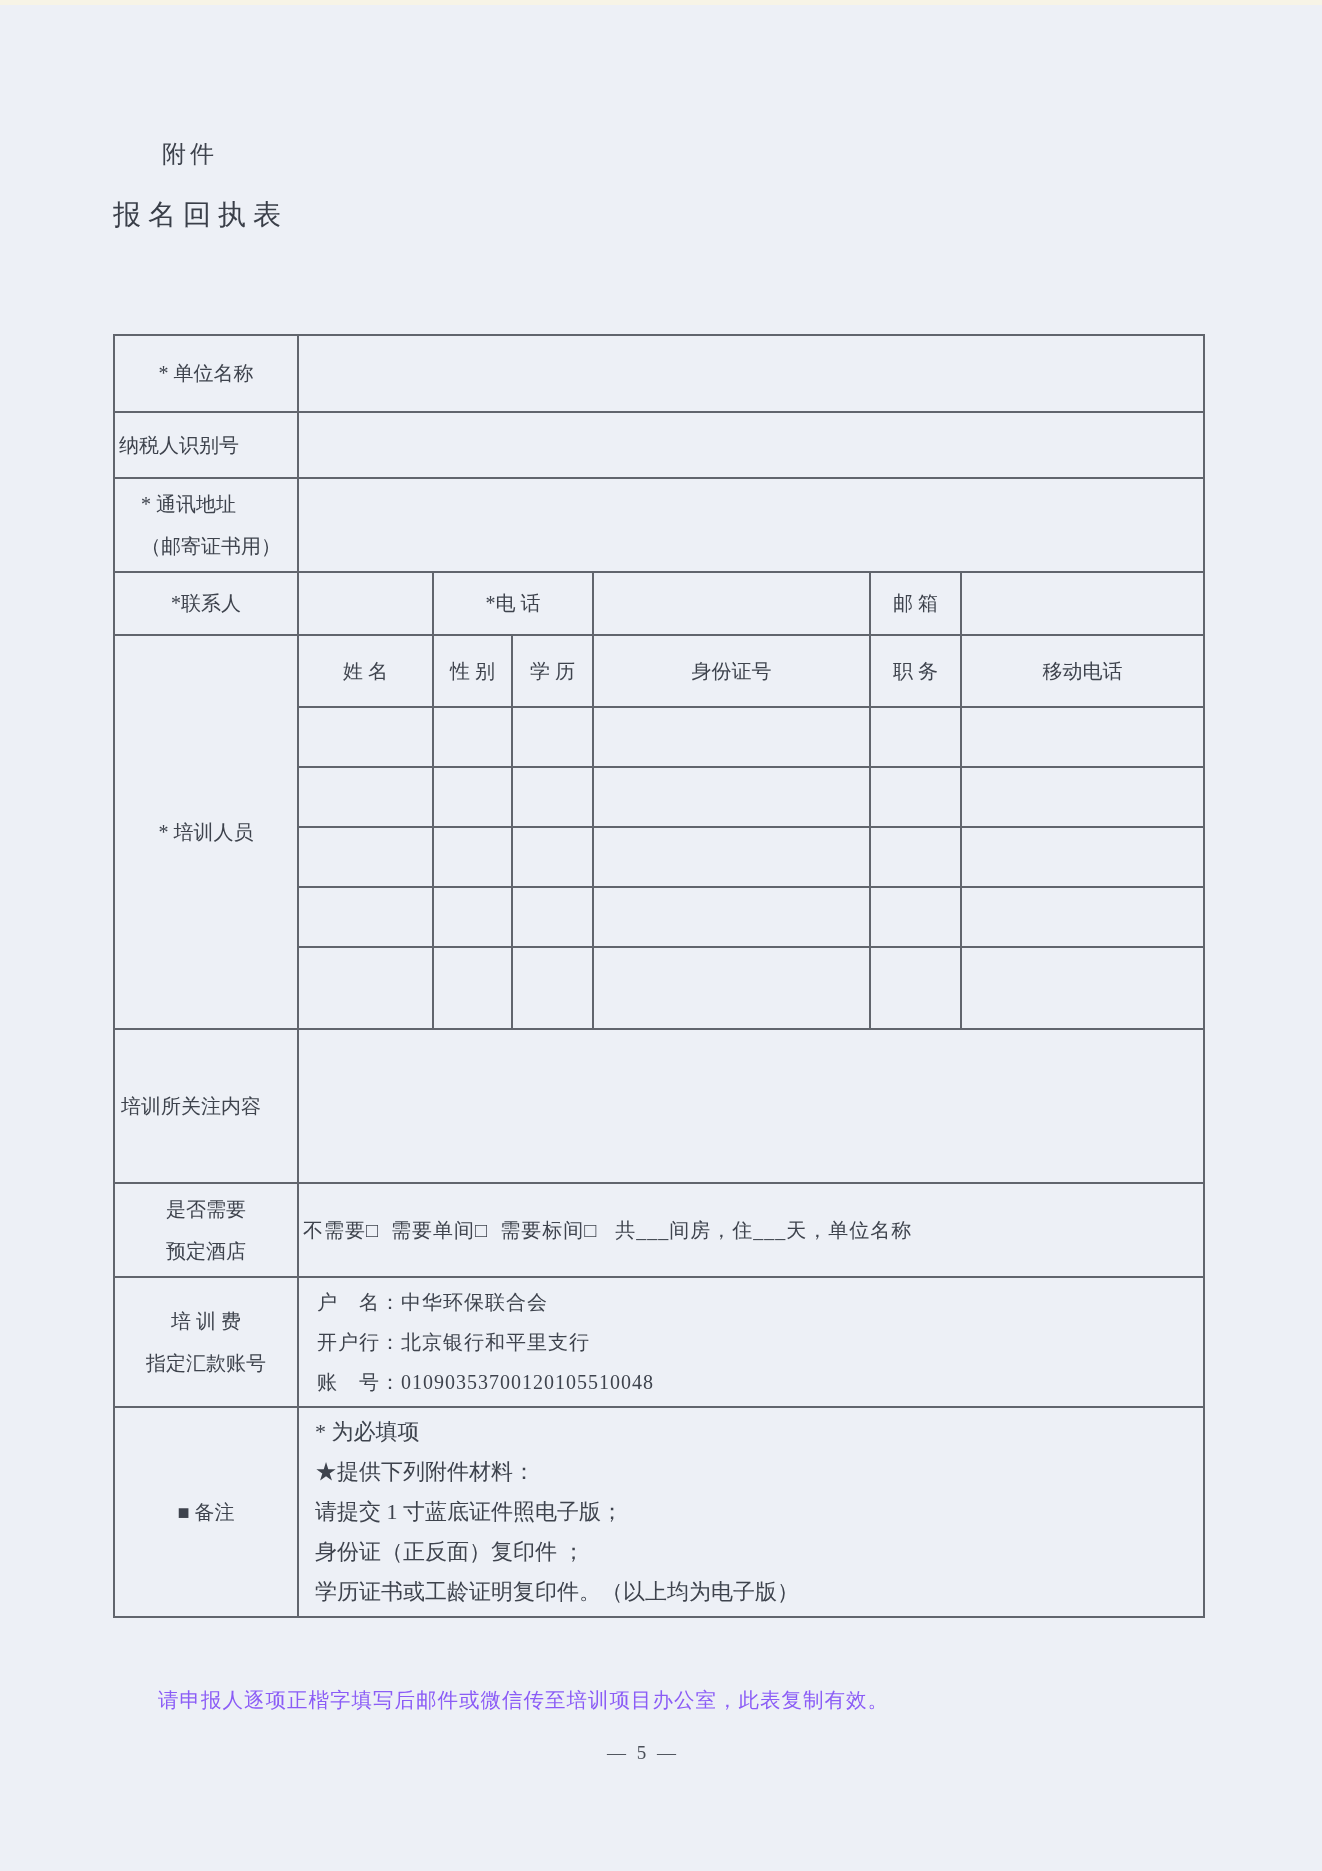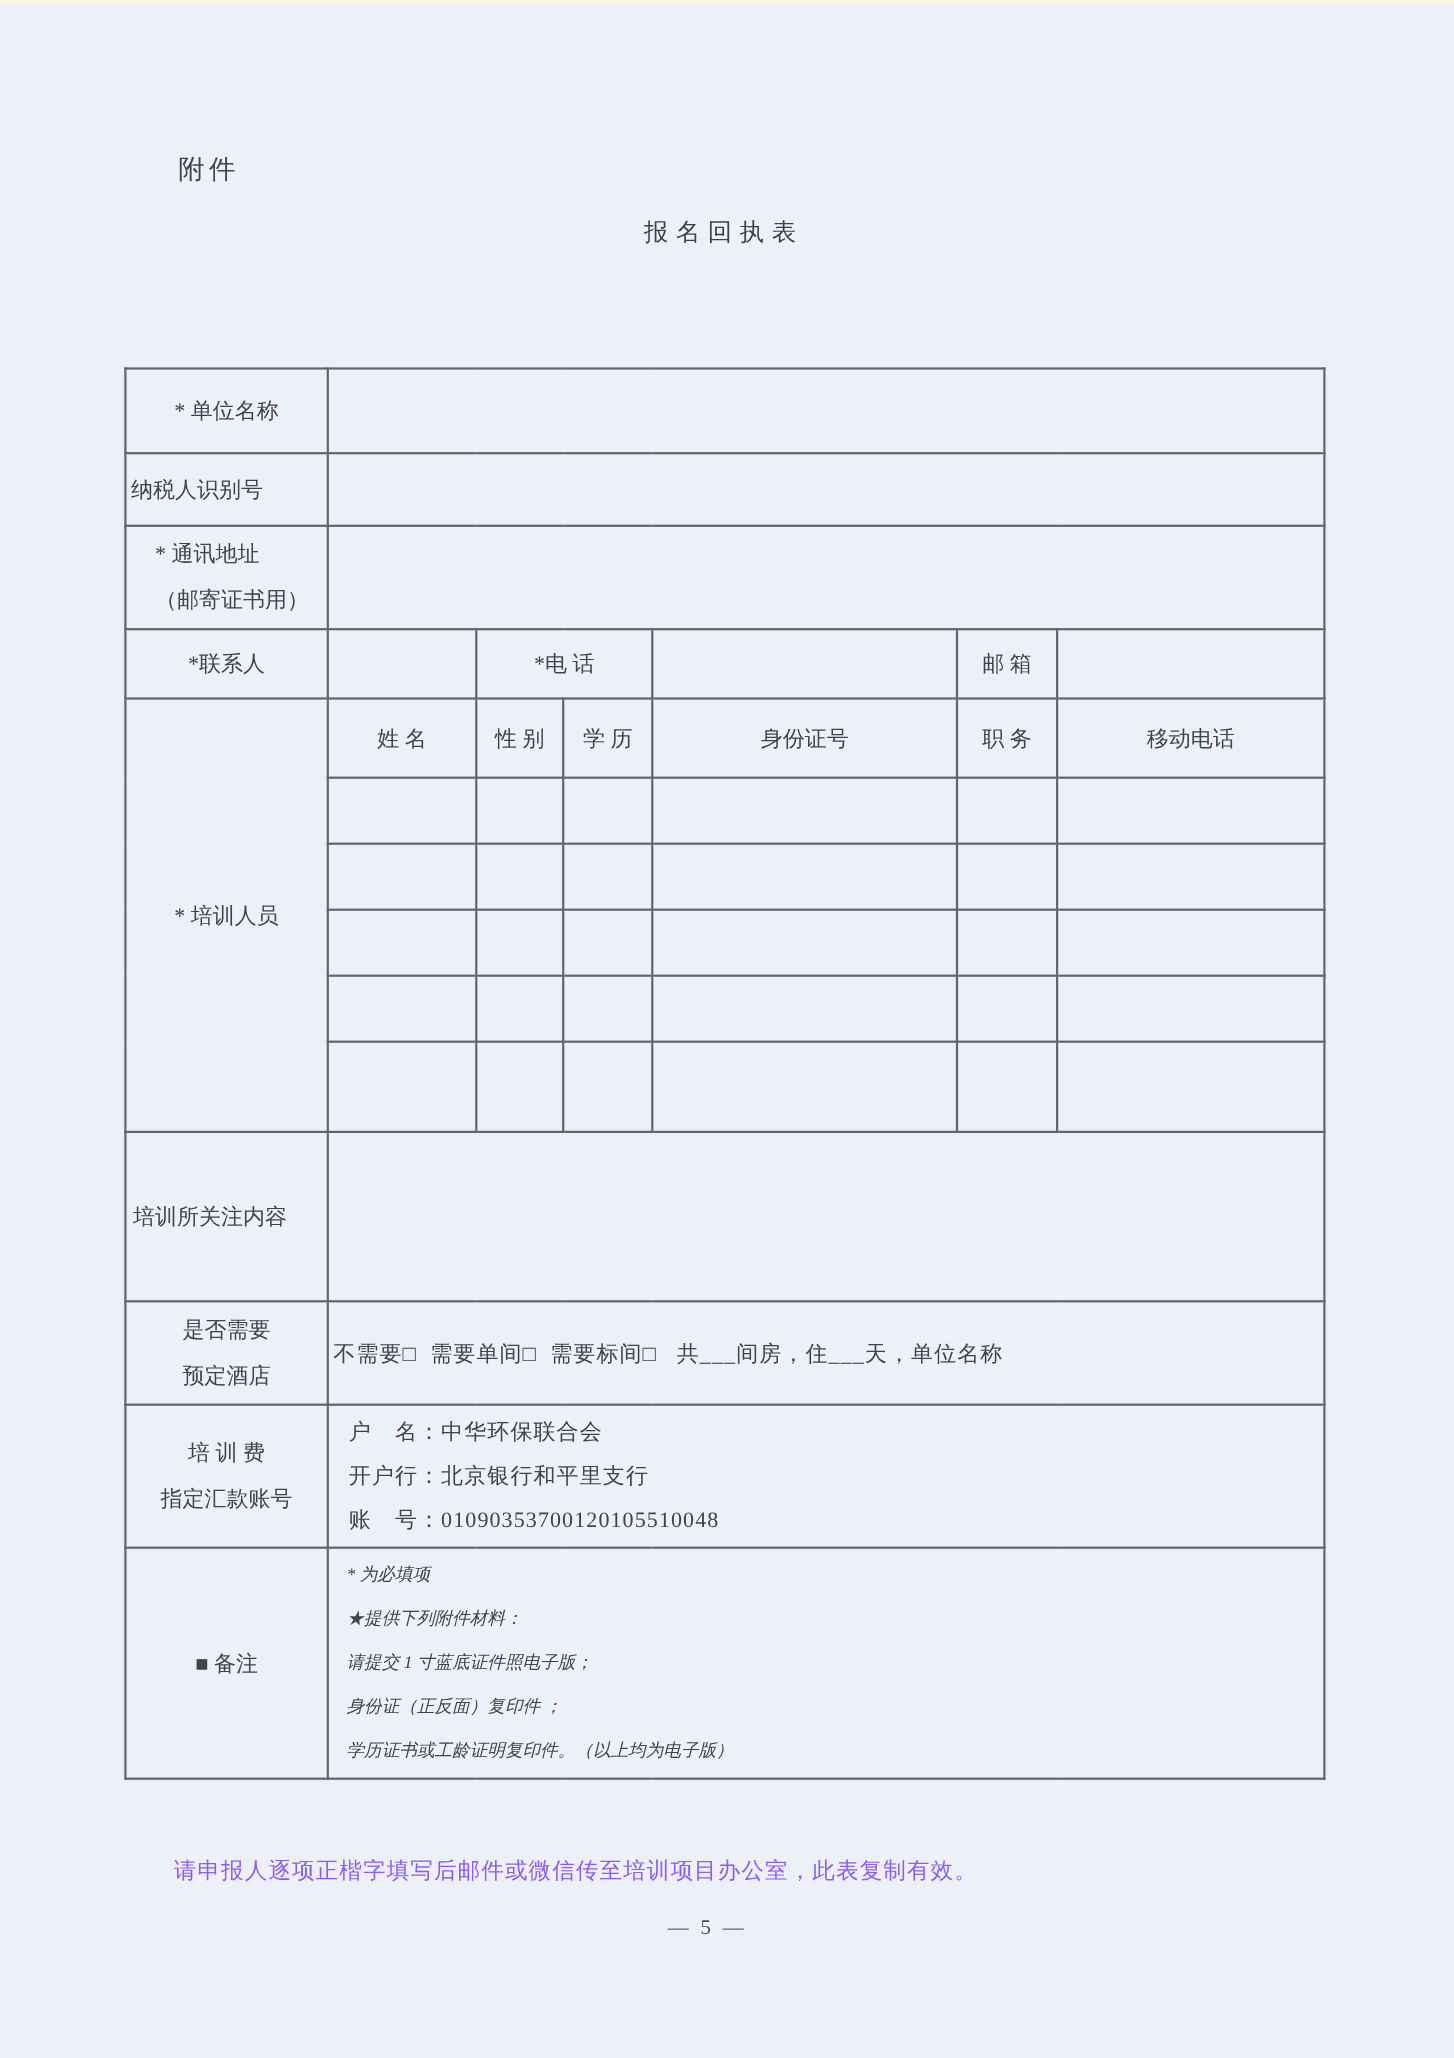--- a/index.html
+++ b/index.html
@@ -14,41 +14,41 @@
   .scan-edge-top{
     position:absolute;top:0;left:0;width:100%;height:5px;
     background:#f7f4e6;
   }
   .attachment{
     position:absolute;left:162px;top:138px;
     font-size:24px;letter-spacing:4px;
   }
   .form-title{
     position:absolute;left:113px;top:196px;width:1090px;
-    text-align:center;font-size:22px;letter-spacing:7px;
+    text-align:left;font-size:28px;letter-spacing:7px;
     color:#3a3f49;
   }
   table.reg{
     position:absolute;left:113px;top:334px;
     width:1090px;border-collapse:collapse;table-layout:fixed;
   }
   table.reg td{
     border:2px solid #61656d;
     font-size:20px;color:#3e434d;
     vertical-align:middle;
     padding:4px;
     overflow:hidden;
   }
   td.lbl{text-align:center;}
   td.lbl-left{text-align:left;padding-left:9px;}
   .two-line{line-height:42px;margin-top:28px;}
   .addr-cell div{line-height:42px;padding-left:22px;}
   .hotel-opts{padding-left:12px;white-space:pre;font-size:21px;letter-spacing:1px;}
   .acct-cell div{line-height:40px;padding-left:14px;white-space:pre;letter-spacing:1px;}
-  .remarks-cell div{line-height:40px;padding-left:12px;white-space:pre;font-size:16px;font-style:italic;}
+  .remarks-cell div{line-height:40px;padding-left:12px;white-space:pre;font-size:22px;}
   .footer-note{
     position:absolute;left:158px;top:1686px;width:1050px;
     font-size:20.5px;letter-spacing:1px;color:#8b5cf6;
   }
   .page-number{
     position:absolute;left:113px;top:1742px;width:1060px;
     text-align:center;font-size:19px;letter-spacing:3px;color:#4a4f58;
   }
 </style>
 </head>

